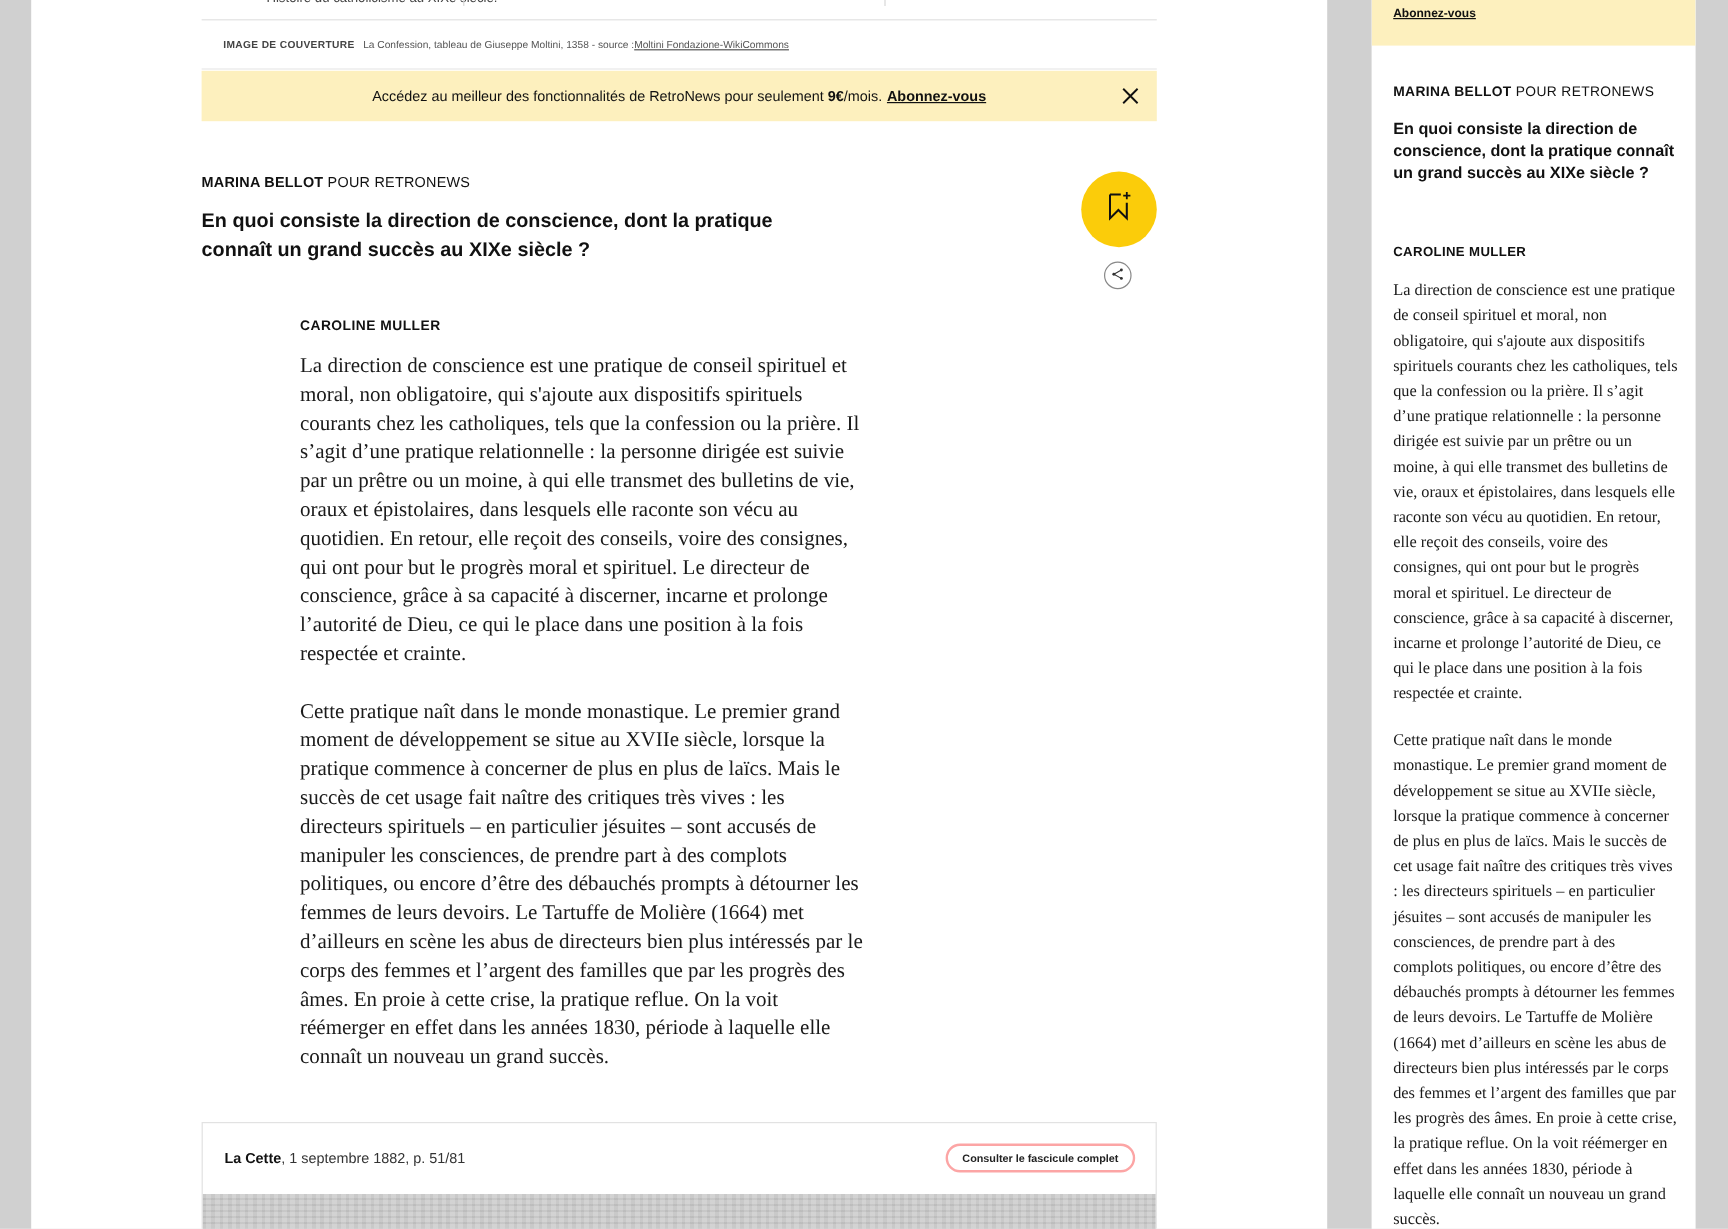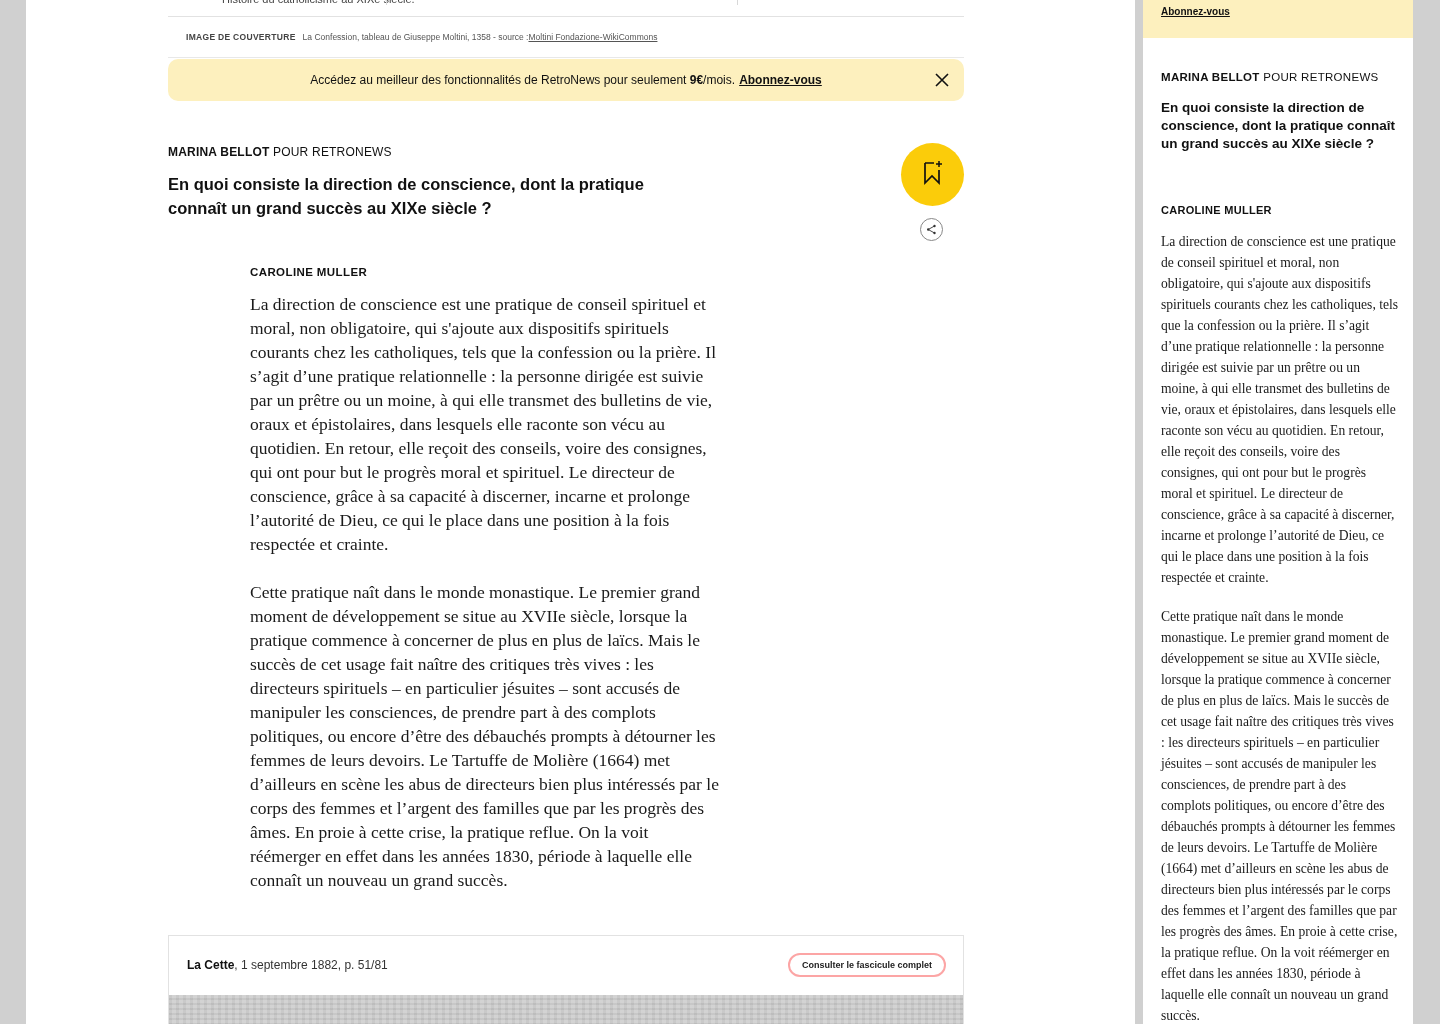--- a/index.html
+++ b/index.html
@@ -3,21 +3,21 @@
 <meta charset="utf-8">
 <style>
   html, body { margin: 0; padding: 0; }
   body {
     width: 1440px; height: 1024px; overflow: hidden;
     background: #d0d0d0; position: relative;
     font-family: "Liberation Sans", sans-serif; color: #111;
   }
   .main-panel {
     position: absolute; left: 26px; top: 0; width: 1080px; height: 1024px;
-    background: #ffffff; overflow: hidden; padding-left: 29px;
+    background: #ffffff; overflow: hidden;
   }
   .content { position: absolute; left: 142px; width: 796px; top: 0; }
 
   
   .related-row {
     position: absolute; left: 0; top: 0; width: 796px; height: 16px;
     border-bottom: 1px solid #e2e2e2;
   }
   .related-col-text {
     position: absolute; left: 54px; top: -7px; font-size: 11px; color: #444;
@@ -30,21 +30,21 @@
     display: flex; align-items: center; padding-left: 18px; box-sizing: border-box;
     font-size: 8.5px; color: #555;
   }
   .cover-caption .cap-label { font-weight: bold; letter-spacing: 0.3px; color: #444; margin-right: 7px; }
   .cover-caption a { color: #555; text-decoration: underline; }
 
   .promo-banner {
     position: absolute; left: 0; top: 59px; width: 796px; height: 42px;
     background: #fdf0be;
     display: flex; align-items: center; justify-content: center;
-    font-size: 12px; color: #111; border-radius: 10px;
+    font-size: 12px; color: #111;
   }
   .promo-banner b { font-weight: bold; }
   .promo-banner .promo-link { font-weight: bold; text-decoration: underline; margin-left: 4px; cursor: pointer; }
   .promo-close {
     position: absolute; right: 14px; top: 13px; width: 16px; height: 16px; cursor: pointer;
   }
 
   .byline {
     position: absolute; left: 0; top: 145px; font-size: 12px; letter-spacing: 0.2px;
   }

